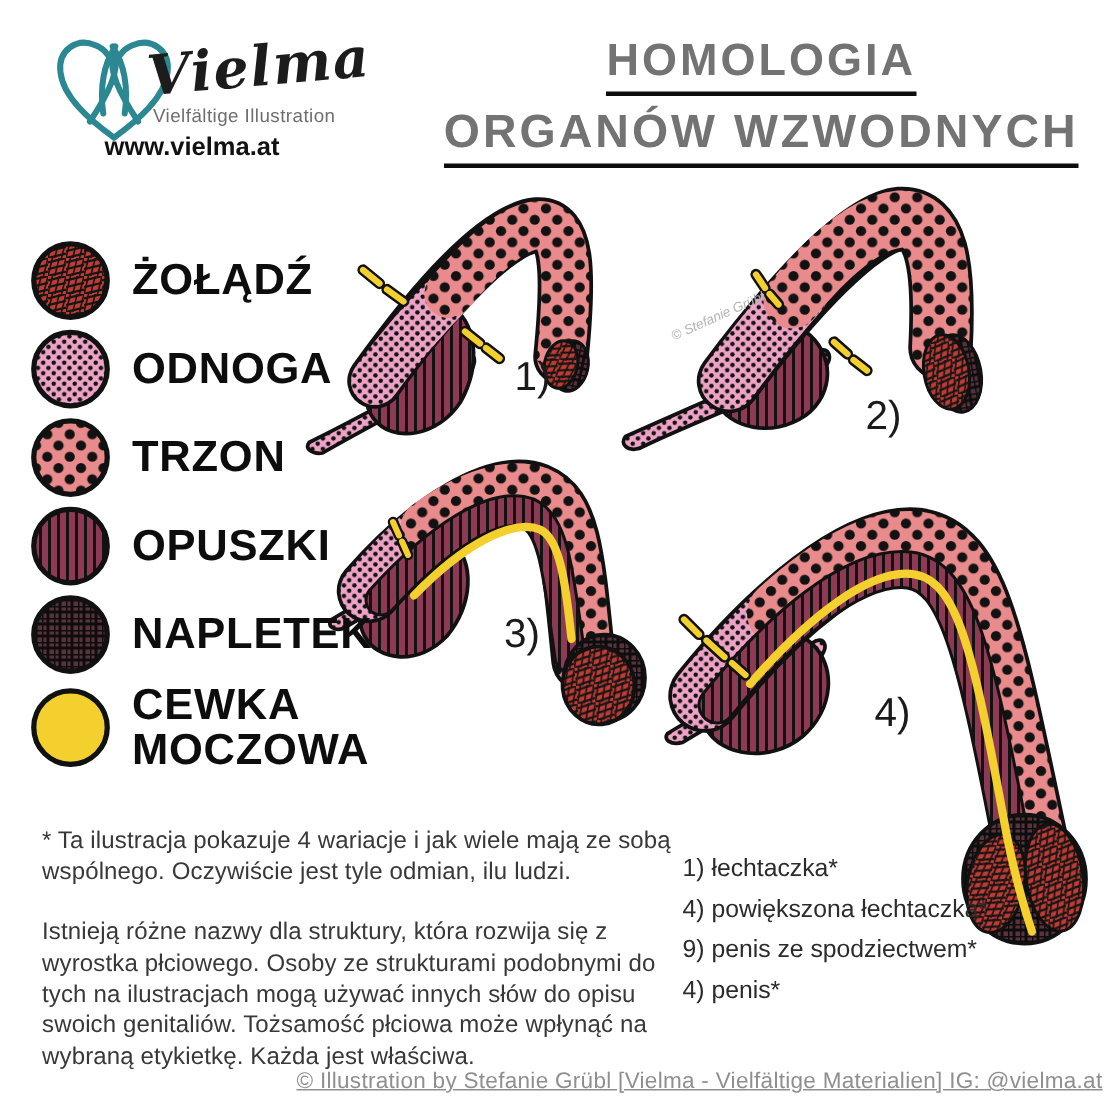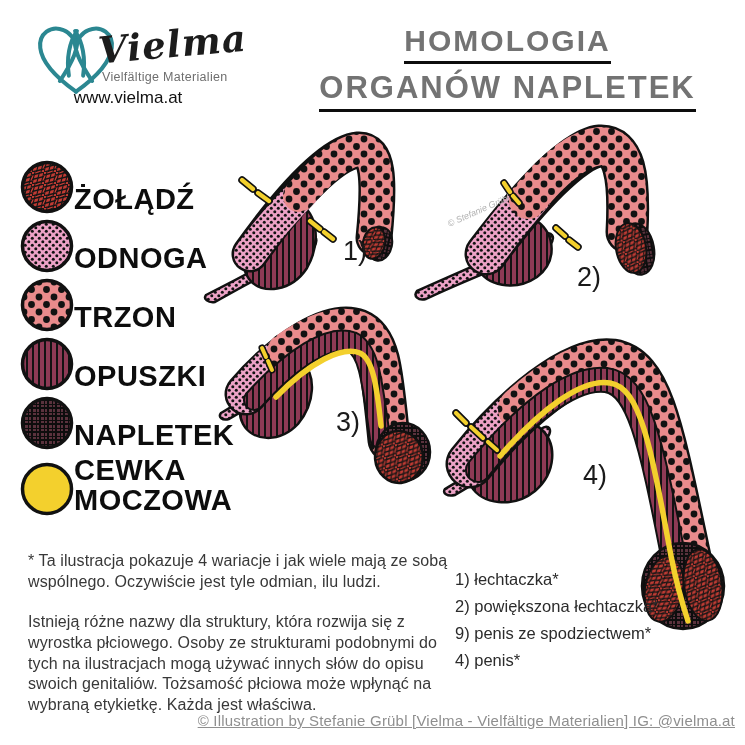--- a/index.html
+++ b/index.html
@@ -3,28 +3,28 @@
 <meta charset="utf-8">
 <style>
   html,body{margin:0;padding:0;background:#ffffff;}
   .stage{position:relative;width:745px;height:745px;background:#ffffff;overflow:hidden;
          font-family:"Liberation Sans",sans-serif;color:#111;}
   .abs{position:absolute;}
   
   .brand-script{font-family:"DejaVu Serif",serif;font-style:italic;font-weight:600;
                 font-size:37px;color:#1c1c1c;transform:rotate(-5deg);letter-spacing:1px;}
   .tagline{font-size:12.5px;color:#6e6e6e;letter-spacing:.3px;}
-  .site-url{font-size:17px;color:#111;width:196px;text-align:center;}
+  .site-url{font-size:17px;color:#111;width:196px;text-align:center;font-weight:bold;}
   .title-wrap{left:280px;top:22px;width:455px;text-align:center;line-height:1.28;}
   .title-line{display:inline-block;font-weight:bold;font-size:30px;letter-spacing:2px;
               color:#737373;border-bottom:3px solid #0d0d0d;padding-bottom:1px;}
   .title-line.l2{font-size:31px;margin-top:4px;}
   
   .legend{left:20px;top:160px;display:flex;flex-direction:column;gap:5px;}
-  .legend-row{display:flex;align-items:flex-end;}
+  .legend-row{display:flex;align-items:center;gap:14px;}
   .legend-label{font-weight:bold;font-size:29px;letter-spacing:.5px;color:#0d0d0d;
                 max-width:178px;line-height:1.05;}
   
   .fig-num{font-size:27px;color:#1a1a1a;font-weight:400;}
   
   .watermark{left:445px;top:205px;width:70px;font-size:9px;color:#b3b3b3;
              font-style:italic;transform:rotate(-24deg);white-space:nowrap;}
   
   .note{left:28px;width:424px;font-size:16px;line-height:1.3;color:#383838;
         font-weight:300;letter-spacing:.1px;margin-top:18px;}
@@ -79,26 +79,26 @@
         <path d="M56,88 C38,75 18,58 16,39 C14,23 28,13 42,19 C50,22 55,30 56,38"></path>
         <path d="M56,88 C74,75 94,58 96,39 C98,23 84,13 70,19 C62,22 57,30 56,38"></path>
         <path d="M38,76 C50,58 63,36 55,20"></path>
         <path d="M74,76 C62,58 49,36 57,20"></path>
         <path d="M48,70 C45,50 49,32 56,22"></path>
         <path d="M64,70 C67,50 63,32 56,22"></path>
       </g>
     </svg>
   </div>
   <div class="abs brand-script" style="left:98px;top:22px;">Vielma</div>
-  <div class="abs tagline" style="left:102px;top:70px;">Vielfältige Materialien</div>
+  <div class="abs tagline" style="left:102px;top:70px;">Vielfältige Illustration</div>
   <div class="abs site-url" style="left:30px;top:88px;">www.vielma.at</div>
 
   <div class="abs title-wrap">
     <span class="title-line">HOMOLOGIA</span><br>
-    <span class="title-line l2">ORGANÓW NAPLETEK</span>
+    <span class="title-line l2">ORGANÓW WZWODNYCH</span>
   </div>
 
   <svg class="abs illustrations" width="745" height="745" viewBox="0 0 745 745">
 
     <g>
       <path d="M206,295 C244,276 280,257 307,238 C315,232 319,239 314,247 C286,264 248,283 215,302 C208,303 203,299 206,295 Z" fill="url(#pat-odnoga)" stroke="#111" stroke-width="2.5"></path>
       <path d="M299,203 C318,214 321,243 307,268 C292,291 262,296 249,279 C237,263 245,231 269,212 C281,203 291,198 299,203 Z" fill="url(#pat-opuszki)" stroke="#111" stroke-width="2.5"></path>
       <path d="M250,254 C290,198 332,152 358,150 C378,149 380,178 374,238" fill="none" stroke="#111" stroke-width="37" stroke-linecap="round"></path>
       <path d="M250,254 C270,226 288,207 304,191" fill="none" stroke="url(#pat-odnoga)" stroke-width="32" stroke-linecap="round"></path>
       <path d="M299,196 C320,172 340,152 358,150 C378,149 380,178 374,238" fill="none" stroke="url(#pat-trzon)" stroke-width="32" stroke-linecap="round"></path>
@@ -204,20 +204,20 @@
       </svg>
       <span class="legend-label">CEWKA MOCZOWA</span>
     </div>
   </div>
 
   <div class="abs note p1">* Ta ilustracja pokazuje 4 wariacje i jak wiele mają ze sobą wspólnego. Oczywiście jest tyle odmian, ilu ludzi.</div>
   <div class="abs note p2">Istnieją różne nazwy dla struktury, która rozwija się z wyrostka płciowego. Osoby ze strukturami podobnymi do tych na ilustracjach mogą używać innych słów do opisu swoich genitaliów. Tożsamość płciowa może wpłynąć na wybraną etykietkę. Każda jest właściwa.</div>
 
   <div class="abs captions">
     <div class="caption-item">1) łechtaczka*</div>
-    <div class="caption-item">2) powiększona łechtaczka*</div>
+    <div class="caption-item">4) powiększona łechtaczka*</div>
     <div class="caption-item">9) penis ze spodziectwem*</div>
     <div class="caption-item">4) penis*</div>
   </div>
 
   <div class="abs credit">© Illustration by Stefanie Grübl [Vielma - Vielfältige Materialien] IG: @vielma.at</div>
 
 </div>
 
 </body></html>

